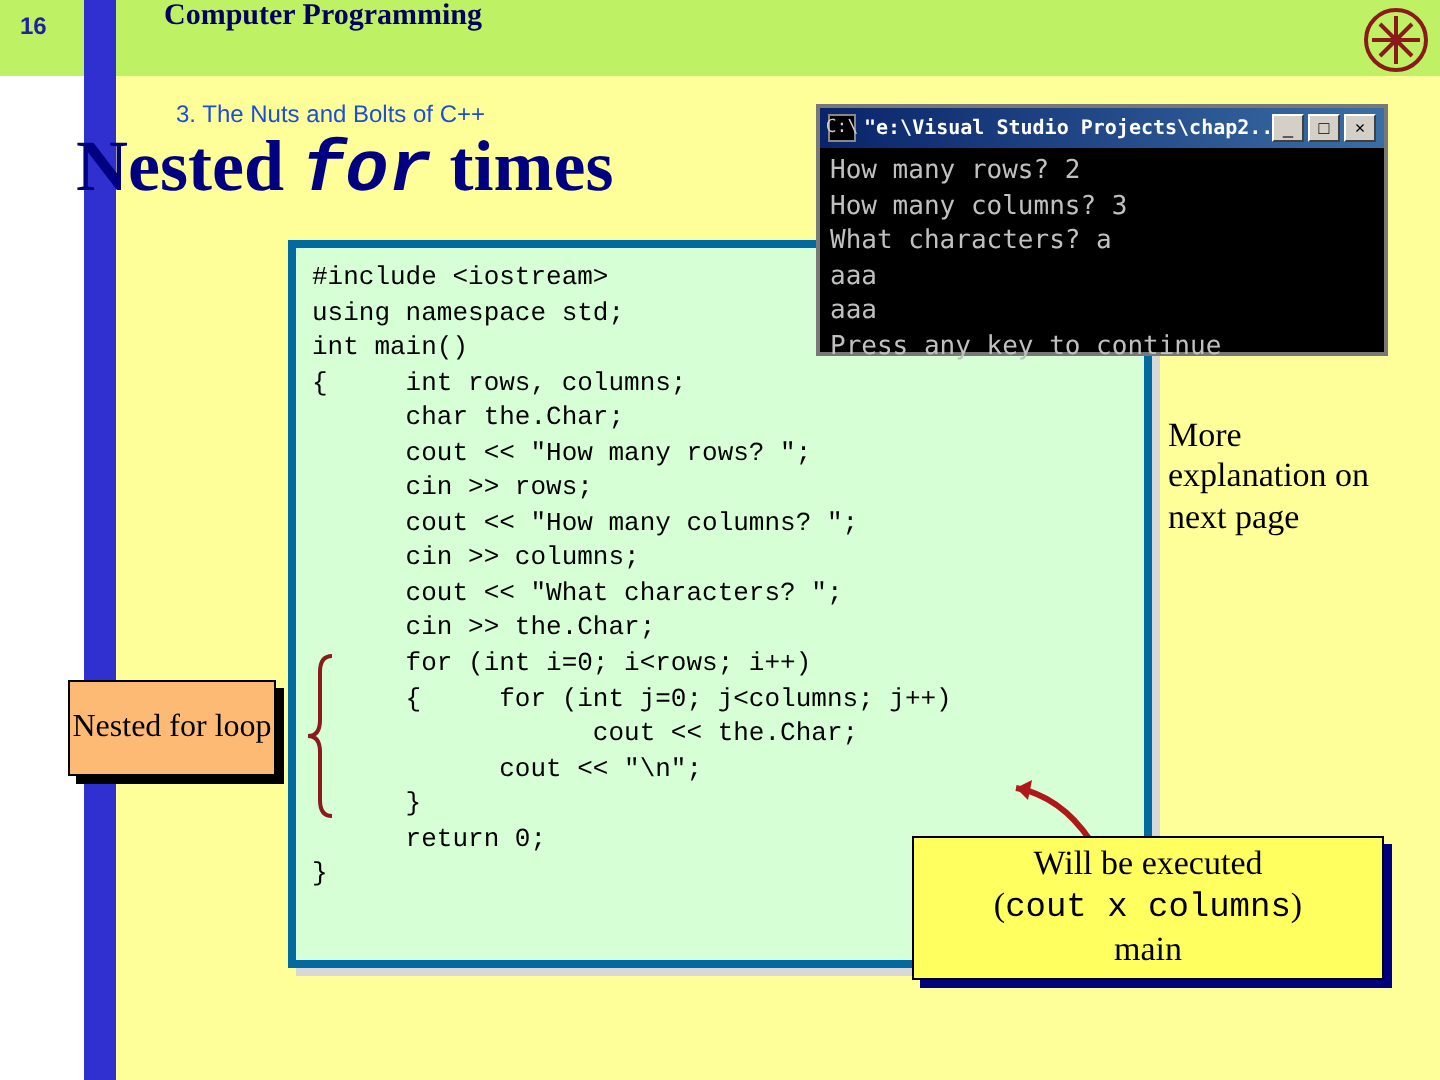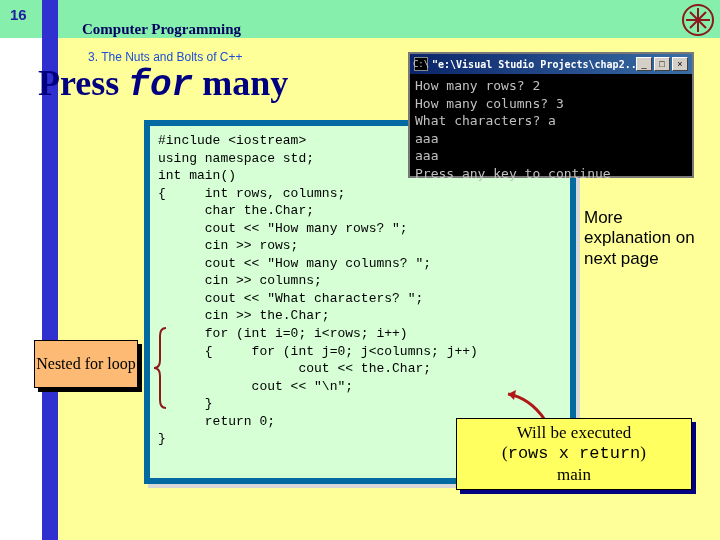--- a/index.html
+++ b/index.html
@@ -1,42 +1,42 @@
 <!DOCTYPE html>
 <html><head>
 <meta charset="utf-8">
 <style>
   * { box-sizing: border-box; margin: 0; padding: 0; }
   body { width: 720px; height: 540px; background: #fff; font-family: Arial, sans-serif; position: relative; overflow: hidden; }
   
-  .slide-number { position: absolute; top: 6px; left: 10px; font-size: 15px; font-weight: bold; color: #2020a0; font-family: Tahoma, Arial, sans-serif; }
+  .slide-number { position: absolute; top: 6px; left: 10px; font-size: 12px; font-weight: bold; color: #2020a0; font-family: Tahoma, Arial, sans-serif; }
   
-  .header-bar { position: absolute; top: 0; left: 0; width: 720px; height: 38px; background: #86efac; display: flex; align-items: flex-end; }
+  .header-bar { position: absolute; top: 0; left: 0; width: 720px; height: 38px; background: #bef264; display: flex; align-items: flex-start; }
   .header-title { margin-left: 82px; font-size: 15px; font-weight: bold; color: #000060; font-family: "Comic Sans MS", cursive; }
   
   .logo { position: absolute; top: 4px; right: 6px; width: 32px; height: 32px; }
   
   .left-stripe { position: absolute; top: 0; left: 42px; width: 16px; height: 540px; background: #3030d0; }
   
   .content { position: absolute; top: 38px; left: 58px; width: 662px; height: 502px; background: #ffff99; }
   
   .breadcrumb { position: absolute; top: 50px; left: 88px; font-size: 12px; color: #1d4ed8; }
   
   .slide-title { position: absolute; top: 62px; left: 38px; font-size: 36px; font-weight: bold; color: #000080; font-family: Georgia, "Times New Roman", serif; }
   .slide-title .code { font-family: "Courier New", monospace; font-weight: bold; font-style: italic; }
   
   .code-box-shadow { position: absolute; top: 124px; left: 148px; width: 432px; height: 364px; background: #d8d8d8; }
-  .code-box { position: absolute; top: 120px; left: 144px; width: 432px; height: 364px; background: #d6ffd6; border: 6px solid #0369a1; padding: 6px 8px; font-family: "Courier New", monospace; font-size: 13px; line-height: 1.35; white-space: pre; color: #000; }
+  .code-box { position: absolute; top: 120px; left: 144px; width: 432px; height: 364px; background: #d6ffd6; border: 4px solid #0369a1; padding: 6px 8px; font-family: "Courier New", monospace; font-size: 13px; line-height: 1.35; white-space: pre; color: #000; }
   
   .nested-label-shadow { position: absolute; top: 344px; left: 38px; width: 104px; height: 48px; background: #000; }
   .nested-label { position: absolute; top: 340px; left: 34px; width: 104px; height: 48px; background: #fdba74; border: 1px solid #000; display: flex; align-items: center; justify-content: center; font-family: Georgia, "Times New Roman", serif; font-size: 16px; text-align: center; line-height: 1.2; }
   
   .brace { position: absolute; top: 326px; left: 152px; width: 18px; height: 84px; }
   
-  .note-right { position: absolute; top: 208px; left: 584px; width: 112px; font-family: Liberation Sans, sans-serif; font-size: 17px; color: #000; line-height: 1.2; }
+  .note-right { position: absolute; top: 208px; left: 584px; width: 112px; font-family: Liberation Serif, serif; font-size: 17px; color: #000; line-height: 1.2; }
   
   .callout-shadow { position: absolute; top: 422px; left: 460px; width: 236px; height: 72px; background: #000080; }
   .callout { position: absolute; top: 418px; left: 456px; width: 236px; height: 72px; background: #ffff60; border: 1px solid #000; display: flex; flex-direction: column; align-items: center; justify-content: center; font-family: Georgia, "Times New Roman", serif; font-size: 17px; text-align: center; line-height: 1.2; }
   .callout .mono { font-family: "Courier New", monospace; }
   
   .arrow-callout { position: absolute; top: 390px; left: 500px; width: 50px; height: 32px; }
   
   .console-window { position: absolute; top: 52px; left: 408px; width: 286px; height: 126px; background: #000; border: 2px solid #787878; font-family: "Lucida Console", monospace; }
   .console-title { height: 20px; background: linear-gradient(90deg, #0a246a, #3a6ea5); display: flex; align-items: center; padding: 0 4px; }
   .console-title-icon { width: 14px; height: 14px; background: #000; border: 1px solid #888; display: flex; align-items: center; justify-content: center; font-size: 9px; color: #ccc; margin-right: 4px; }
@@ -59,21 +59,21 @@
 <div class="slide-number">16</div>
 
 <svg class="logo" viewBox="0 0 32 32">
   <circle cx="16" cy="16" r="15" fill="none" stroke="#8b1a1a" stroke-width="2"></circle>
   <path d="M8 8 L24 24 M24 8 L8 24 M16 4 L16 28 M4 16 L28 16" stroke="#8b1a1a" stroke-width="2" fill="none"></path>
 </svg>
 
 <div class="breadcrumb">3. The Nuts and Bolts of C++</div>
 
 <div class="slide-title">
-  <span>Press </span><span class="code">for</span><span> many</span>
+  <span>Nested </span><span class="code">for</span><span> times</span>
 </div>
 
 <div class="code-box-shadow"></div>
 <div class="code-box">#include &lt;iostream&gt;
 using namespace std;
 int main()
 {     int rows, columns;
       char the.Char;
       cout &lt;&lt; "How many rows? ";
       cin &gt;&gt; rows;
@@ -100,21 +100,21 @@
 
 <svg class="arrow-callout" viewBox="0 0 50 32">
   <path d="M45 30 Q30 8 8 4" fill="none" stroke="#b01818" stroke-width="3"></path>
   <path d="M8 4 L16 0 L14 10 Z" fill="#b01818"></path>
 </svg>
 
 <div class="callout-shadow"></div>
 <div class="callout">
   <div>Will be executed</div>
   <div>
-    <span>(</span><span class="mono">rows x return</span><span>)</span>
+    <span>(</span><span class="mono">cout x columns</span><span>)</span>
   </div>
   <div>main</div>
 </div>
 
 <div class="console-window">
   <div class="console-title">
     <div class="console-title-icon">C:\</div>
     <div class="console-title-text">"e:\Visual Studio Projects\chap2...</div>
     <div class="console-btns">
       <div class="console-btn">_</div>

